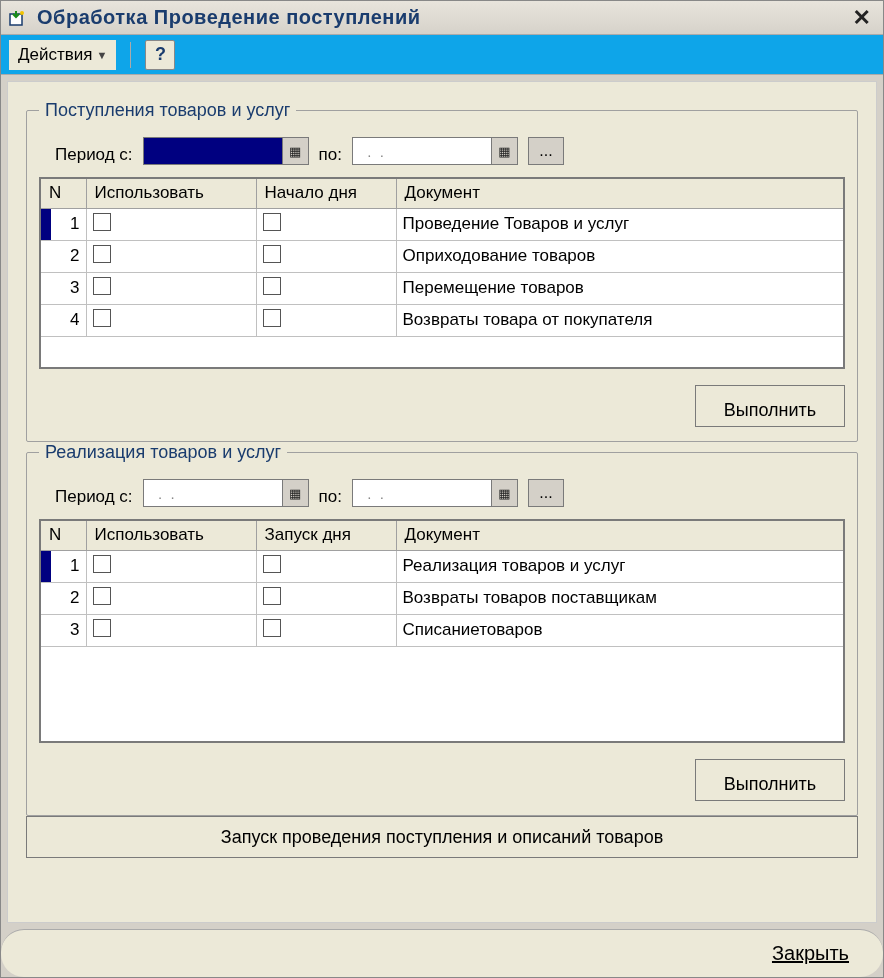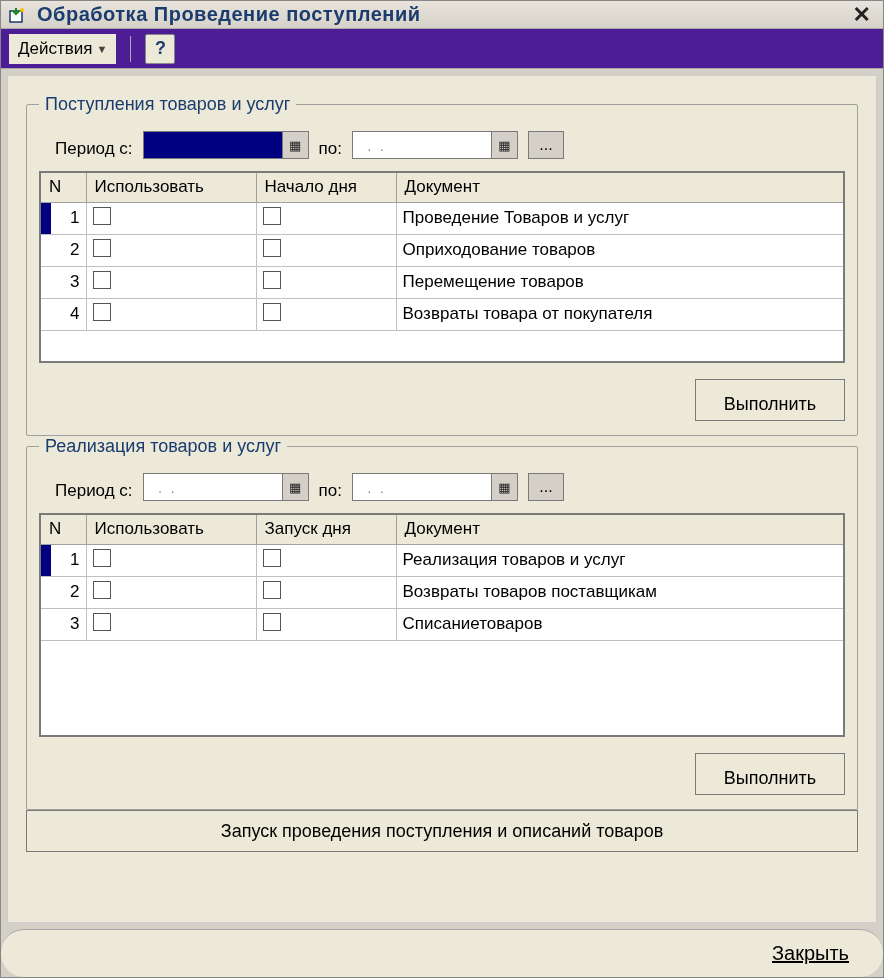--- a/index.html
+++ b/index.html
@@ -15,21 +15,21 @@
   }
   .window {
     width: 884px;
     height: 978px;
     background: #d4d0c8;
     border: 1px solid #888;
     display: flex;
     flex-direction: column;
   }
   .titlebar {
-    height: 28px;
+    height: 34px;
     background: linear-gradient(#e8e4dc, #d6d2ca);
     border-bottom: 1px solid #aaa;
     display: flex;
     align-items: center;
     padding: 0 6px;
   }
   .titlebar-icon {
     width: 20px;
     height: 20px;
     margin-right: 10px;
@@ -47,21 +47,21 @@
   .titlebar-close {
     font-size: 22px;
     font-weight: bold;
     cursor: pointer;
     padding: 0 6px;
     color: #222;
   }
 
   .toolbar {
     height: 40px;
-    background: #4c1d95;
+    background: #0ea5e9;
     border-bottom: 1px solid #aaa;
     display: flex;
     align-items: center;
     padding: 2px 8px;
     gap: 14px;
   }
   .toolbar-btn {
     background: #ece9d8;
     border: 1px solid transparent;
     padding: 4px 8px;

